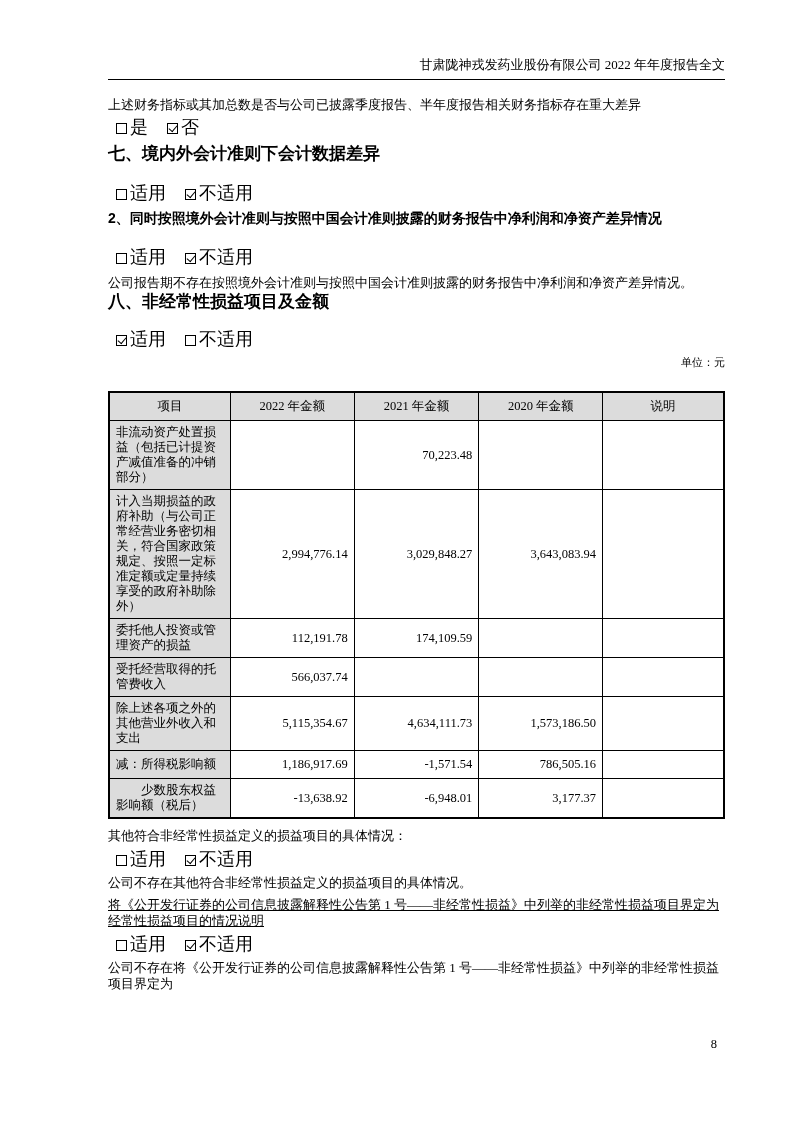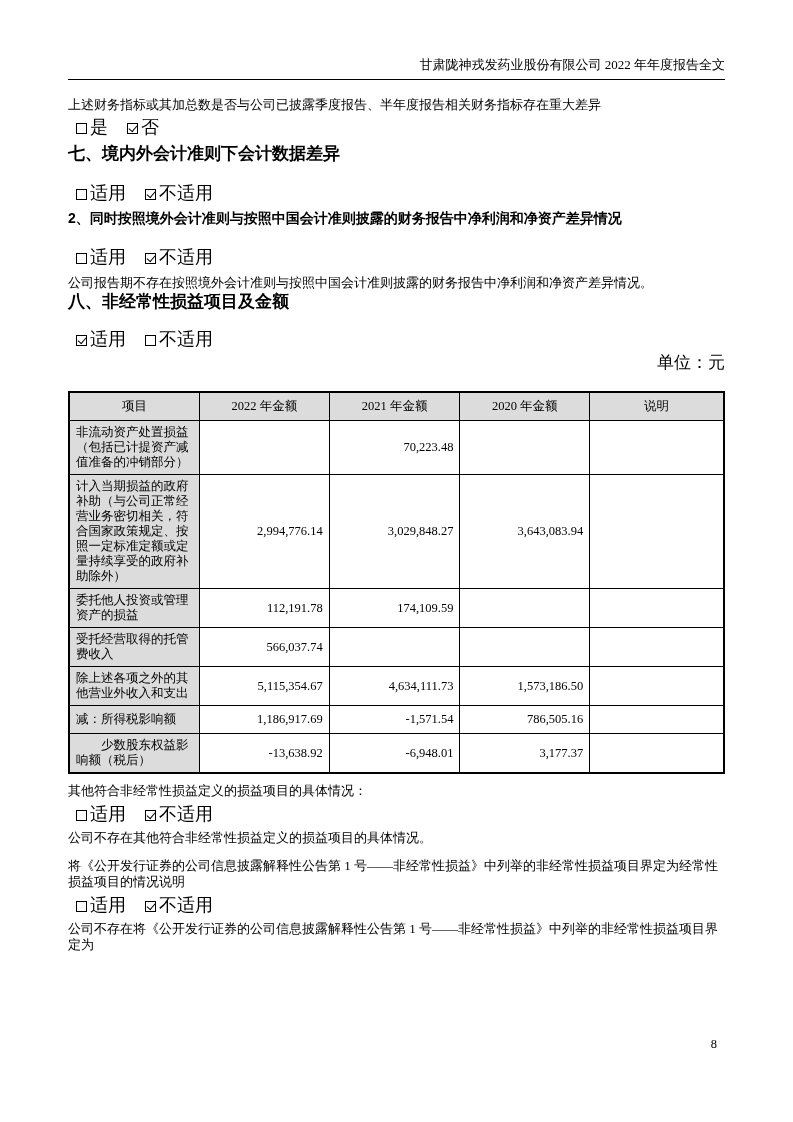--- a/index.html
+++ b/index.html
@@ -2,21 +2,21 @@
 <html style="--shade: #DCDCDC;"><head>
 <meta charset="utf-8">
 <style>
   :root { --shade:#DCDCDC; --ink:#000000; }
   * { box-sizing:border-box; }
   html,body { margin:0; padding:0; }
   body {
     width:793px; height:1122px; background:#ffffff; color:var(--ink);
     font-family:"Liberation Serif","DejaVu Serif",serif;
   }
-  .page { position:relative; width:793px; height:1122px; overflow:hidden; background:#fff; }
+  .page { position:relative; width:793px; height:1122px; overflow:hidden; background:#fff;padding-left:40px; }
   .content { padding:0 68px; }
 
   .doc-header {
     padding-top:57px; padding-bottom:7px;
     border-bottom:1.5px solid #000;
     text-align:right; font-size:13px; line-height:15px;
   }
 
   .body-p { font-size:13px; line-height:16px; margin:0; }
   .mt-p1 { margin-top:17px; }
@@ -41,21 +41,21 @@
   .mt-cb1 { margin-top:6px; }
   .mt-h7 { margin-top:16px; }
   .mt-sub1 { margin-top:26px; }
   .mt-cb2 { margin-top:20px; }
   .mt-note { margin-top:10px; }
   .mt-sub2 { margin-top:18px; }
   .mt-cb3 { margin-top:22px; }
   .mt-h8 { margin-top:12px; }
   .mt-cb4 { margin-top:18px; }
 
-  .unit-line { text-align:right; font-size:17px; line-height:15px; margin-top:8px; }
+  .unit-line { text-align:right; font-size:11px; line-height:15px; margin-top:8px; }
 
   table.fin {
     border-collapse:collapse; width:100%; margin-top:21px;
     border:2px solid #000;
     font-size:12.5px; line-height:15px;
   }
   table.fin th, table.fin td {
     border:1px solid #000; padding:4px 6px; vertical-align:middle;
   }
   table.fin th {
@@ -66,21 +66,21 @@
   td.item.indent2 { text-indent:2em; }
   td.num { text-align:right; padding-right:9px; }
   td.note { text-align:center; }
   tr.total td { padding:6px; }
   tr.total td.note { background:var(--shade); }
   tr.single td { padding-top:6px; padding-bottom:6px; }
 
   .mt-p2 { margin-top:9px; }
   .mt-cb5 { margin-top:7px; }
   .mt-p3 { margin-top:8px; }
-  .mt-p4 { margin-top:12px; }
+  .mt-p4 { margin-top:6px;text-decoration:underline; }
   .mt-cb6 { margin-top:7px; }
   .mt-p5 { margin-top:8px; }
 
   .page-number {
     position:absolute; top:1037px; right:76px;
     font-size:12.5px;
   }
 </style>
 </head>
 <body>

